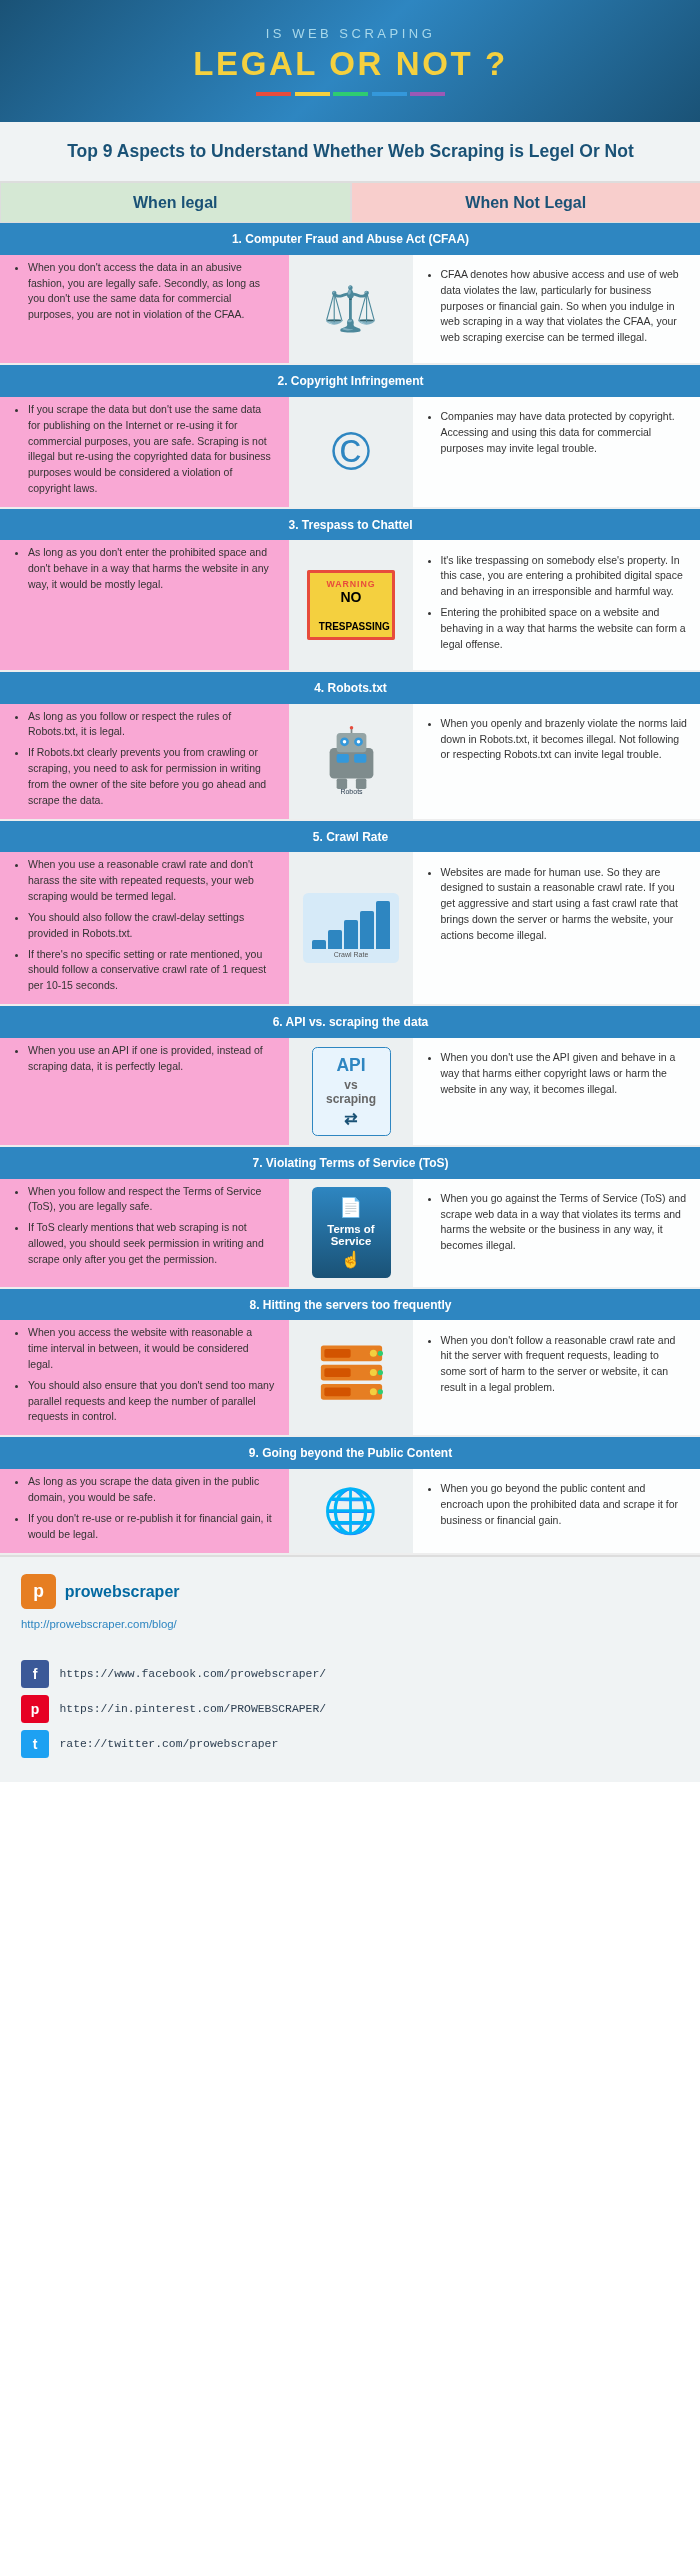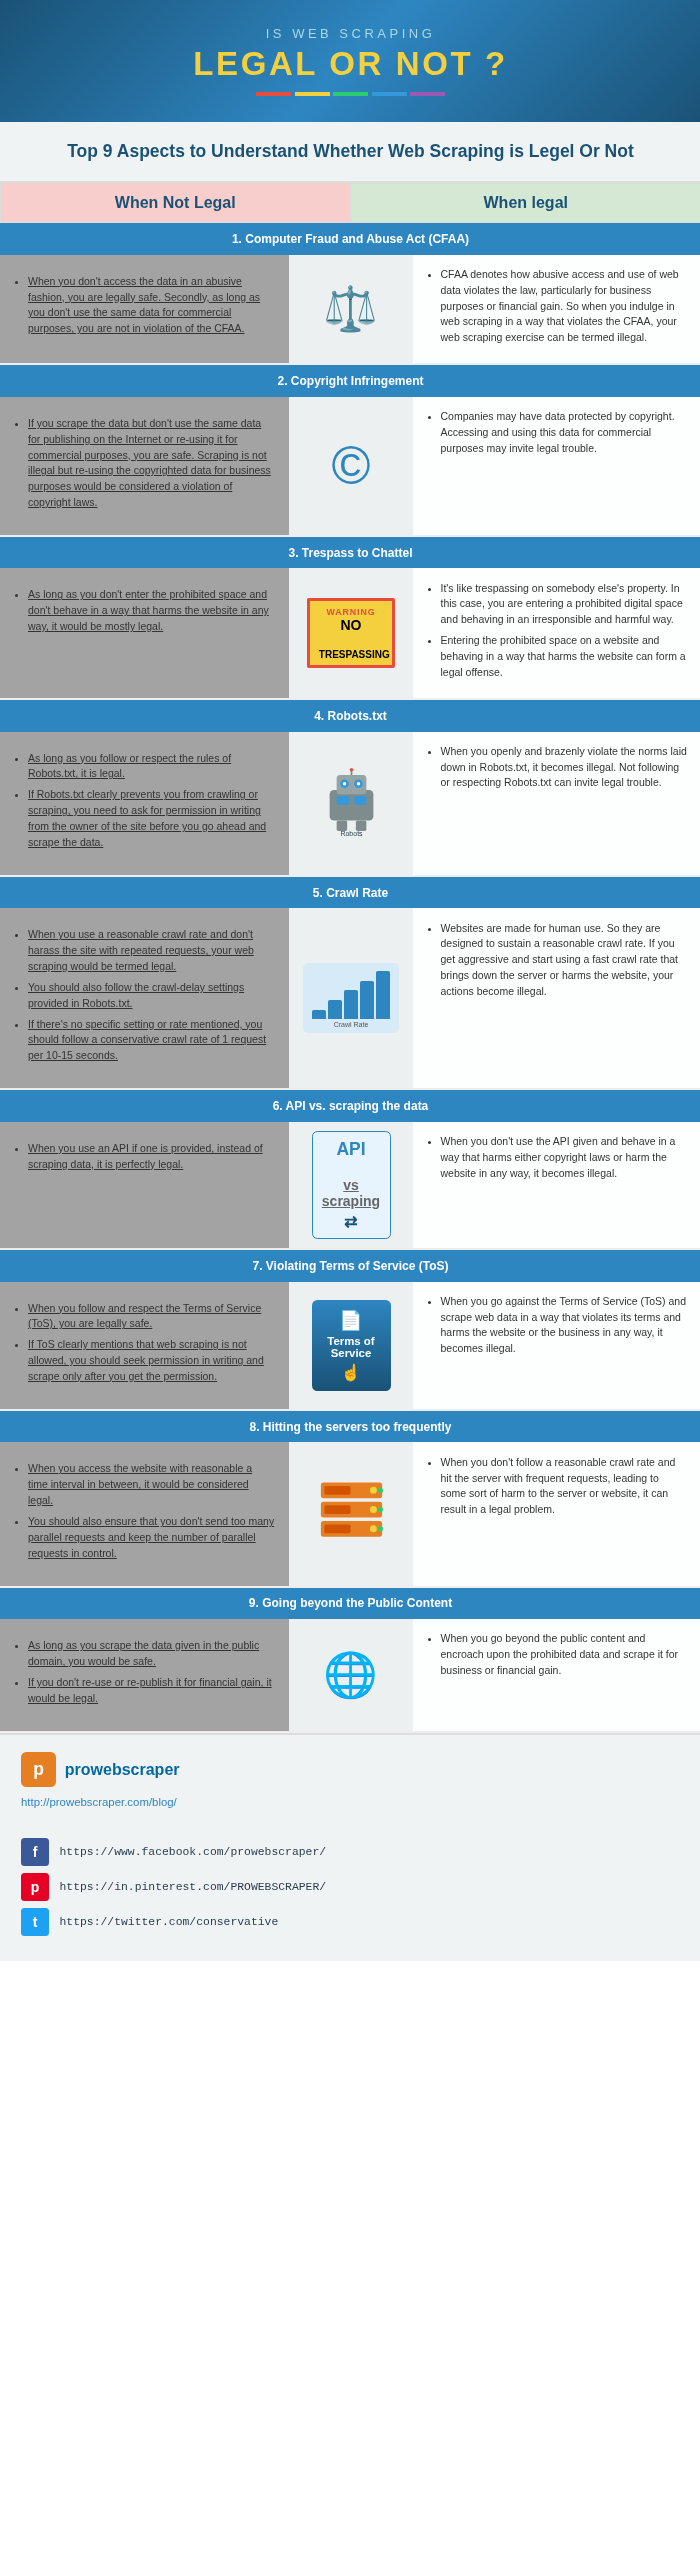--- a/index.html
+++ b/index.html
@@ -84,27 +84,26 @@
       padding: 8.8px;
       font-size: 12px;
       font-weight: bold;
     }
     .section-body {
       display: flex;
       align-items: stretch;
     }
     .section-left {
       flex: 1;
-      padding: 19px 14px;
-      background: #a3a3a3;
+      padding: 5px 14px;
+      background: #f9a8d4;
       border-right: 0.9px solid #eee;
       font-size: 10.5px;
       color: #333;
       line-height: 1.5;
-      text-decoration: underline;
     }
     .section-middle {
       width: 123px;
       display: flex;
       align-items: center;
       justify-content: center;
       padding: 8.8px;
       background: #ecf0f1;
     }
     .section-right {
@@ -296,22 +295,22 @@
     <span class="d4"></span>
     <span class="d5"></span>
   </div>
 </div>
 
 <div class="intro">
   <h2>Top 9 Aspects to Understand Whether Web Scraping is Legel Or Not</h2>
 </div>
 
 <div class="col-headers">
+  <div class="col-header legal">When legal</div>
   <div class="col-header not-legal">When Not Legal</div>
-  <div class="col-header legal">When legal</div>
 </div>
 
 <div id="sections-container">
     <div class="section">
     <div class="section-title">1. Computer Fraud and Abuse Act (CFAA)</div>
     <div class="section-body">
       <div class="section-left">
         <ul>
             <li>When you don't access the data in an abusive fashion, you are legally safe. Secondly, as long as you don't use the same data for commercial purposes, you are not in violation of the CFAA.</li>
           </ul>
@@ -442,21 +441,21 @@
     <div class="section-title">6. API vs. scraping the data</div>
     <div class="section-body">
       <div class="section-left">
         <ul>
             <li>When you use an API if one is provided, instead of scraping data, it is perfectly legal.</li>
           </ul>
       </div>
       <div class="section-middle">
         <div class="api-box">
       <div style="font-size:17.5px;font-weight:900;color:#2e86c1;">API</div>
-      <div style="font-size:14px;color:#666;margin-top:17px;text-decoration:underline;">vs scraping</div>
+      <div style="font-size:12px;color:#666;margin-top:2px;">vs scraping</div>
       <div style="font-size:16px;margin-top:3.5px;">⇄</div>
     </div>
       </div>
       <div class="section-right">
         <ul>
             <li>When you don't use the API given and behave in a way that harms either copyright laws or harm the website in any way, it becomes illegal.</li>
           </ul>
       </div>
     </div>
   </div>
@@ -551,17 +550,17 @@
       <div class="social-row">
     <div class="social-icon fb">f</div>
     <span class="social-link">https://www.facebook.com/prowebscraper/</span>
   </div>
       <div class="social-row">
     <div class="social-icon pt">p</div>
     <span class="social-link">https://in.pinterest.com/PROWEBSCRAPER/</span>
   </div>
       <div class="social-row">
     <div class="social-icon tw">t</div>
-    <span class="social-link">https://twitter.com/conservative</span>
+    <span class="social-link">rate://twitter.com/prowebscraper</span>
   </div>
     </div>
 </div>
 
 
 </body></html>

